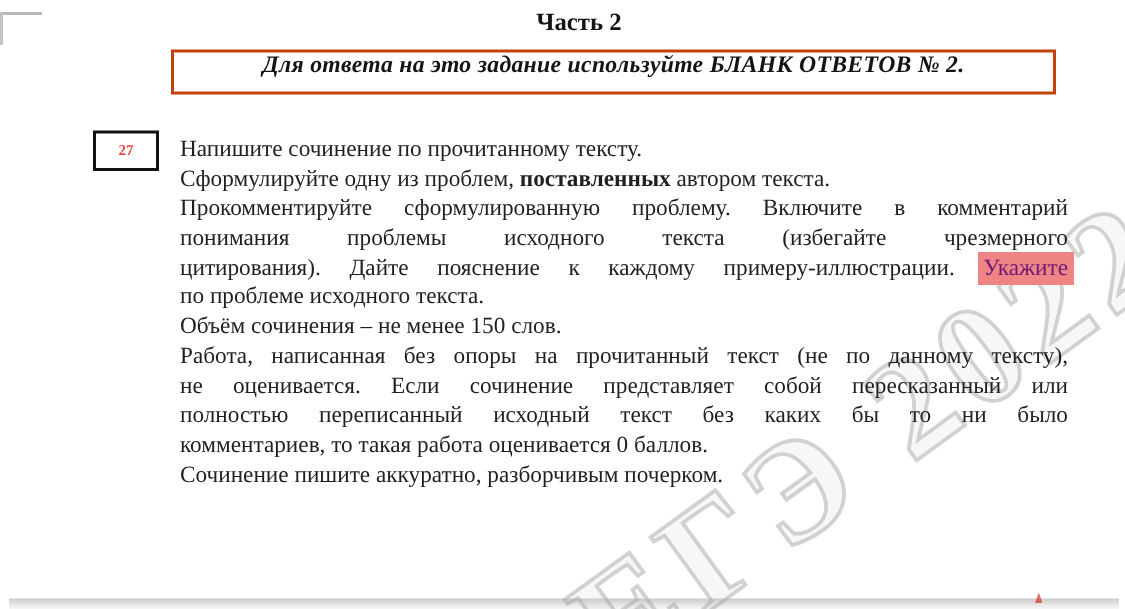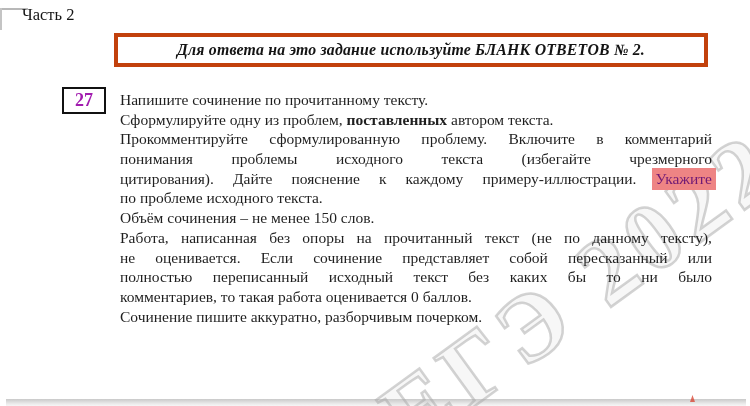--- a/index.html
+++ b/index.html
@@ -7,37 +7,37 @@
     position:relative; width:750px; height:406px; background:#ffffff;
     font-family:"Liberation Serif","DejaVu Serif",serif; color:#1e1e1e;
     overflow:hidden;
   }
   
   .artifact-h { position:absolute; left:0; top:8px; width:28px; height:2px; background:#b8b8b8; }
   .artifact-v { position:absolute; left:0; top:8px; width:2px; height:22px; background:#c4c4c4; }
 
   .part-title {
     position:absolute; left:22px; top:5px; width:728px;
-    text-align:left; font-weight:normal; font-size:16.5px; color:#141414;
+    text-align:center; font-weight:bold; font-size:16.5px; color:#141414;
   }
   .banner-box {
     position:absolute; left:114px; top:33px; width:586px; height:26px;
-    border:4px solid #c2410c; background:#fff;
-    display:flex; align-items:center; justify-content:center;
+    border:2px solid #c2410c; background:#fff;
+    display:flex; align-items:flex-start; justify-content:center;
   }
   .banner-text {
     font-weight:bold; font-style:italic; font-size:15.8px; color:#141414;
     letter-spacing:0.2px; white-space:nowrap;
   }
   .task-number-box {
     position:absolute; left:62px; top:87px; width:40px; height:23px;
     border:2px solid #111; background:#fff;
     display:flex; align-items:center; justify-content:center;
   }
-  .task-number { font-weight:bold; font-size:18px; color:#a21caf; }
+  .task-number { font-weight:bold; font-size:10px; color:#ef4444; }
 
   .task-lines {
     position:absolute; left:120px; top:90px; width:592px;
     font-size:15.5px; color:#1f1f1f; z-index:2;
   }
   .tline { line-height:19.7px; height:19.7px; }
   .tline.just { text-align:justify; text-align-last:justify; }
   .b { font-weight:bold; }
   .hl {
     background:#ee8484; color:#701a75;

